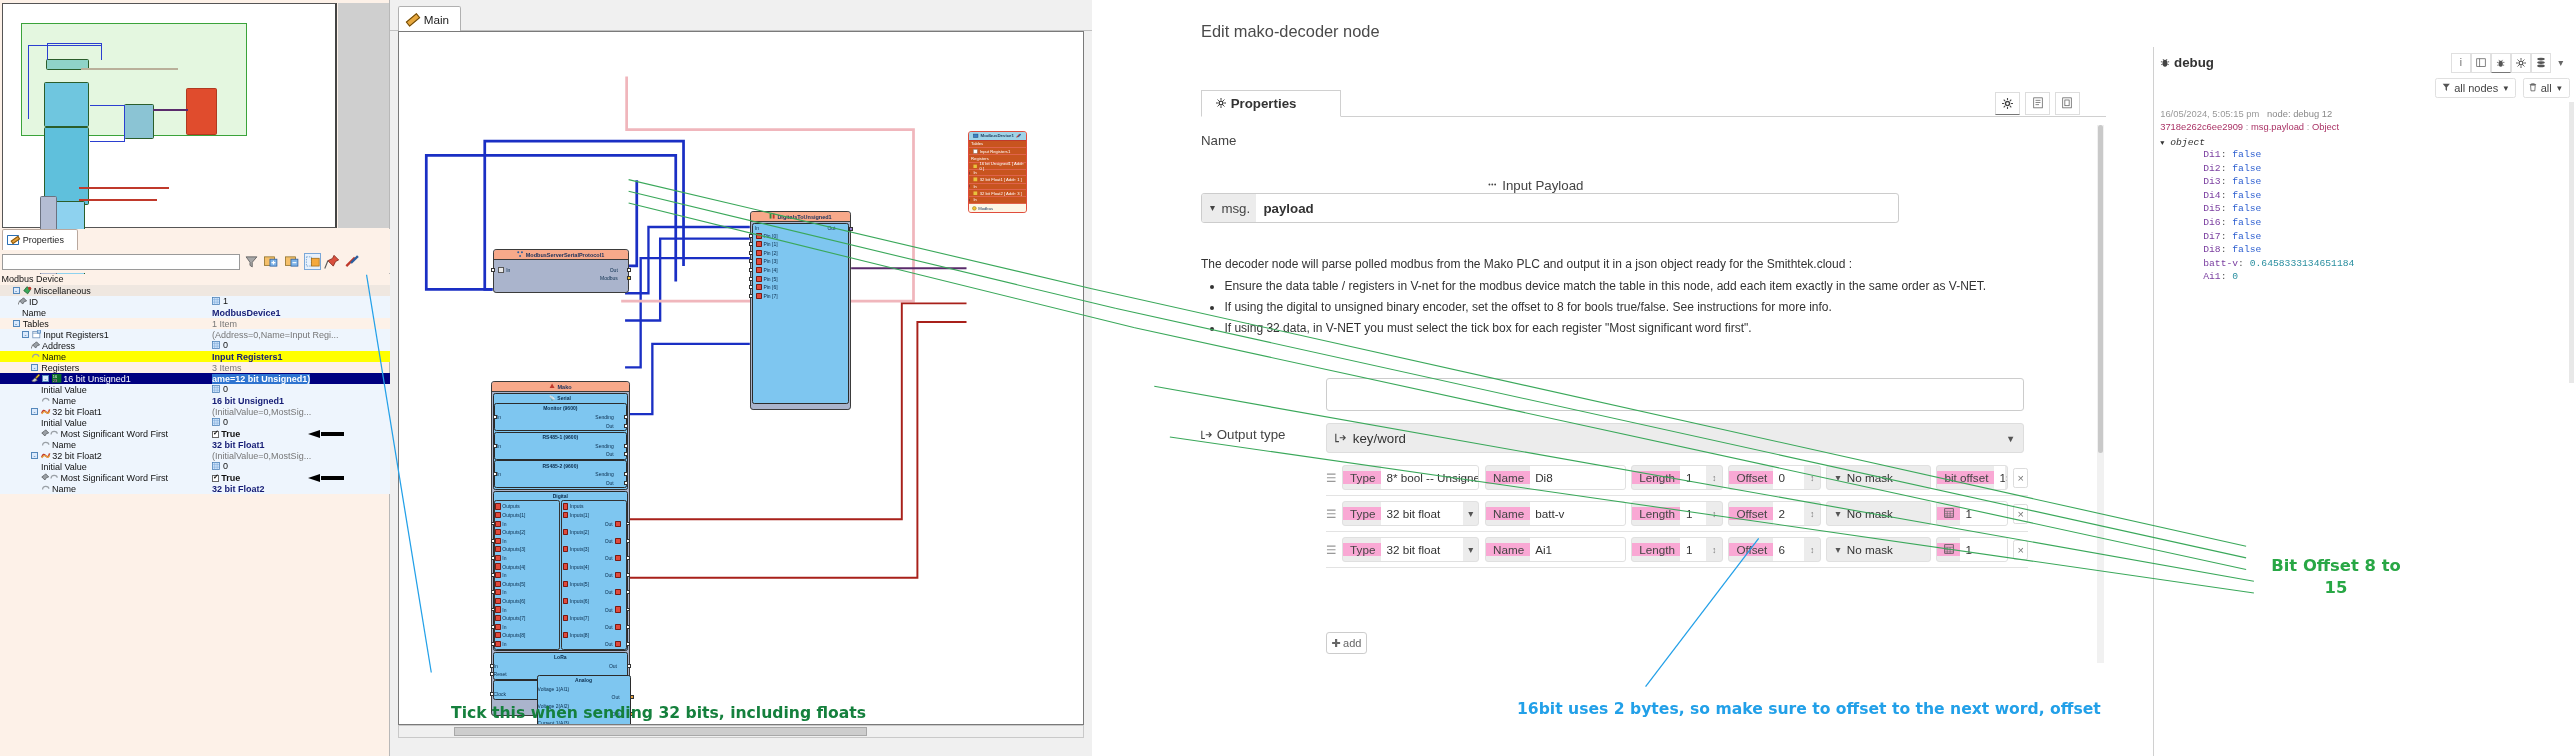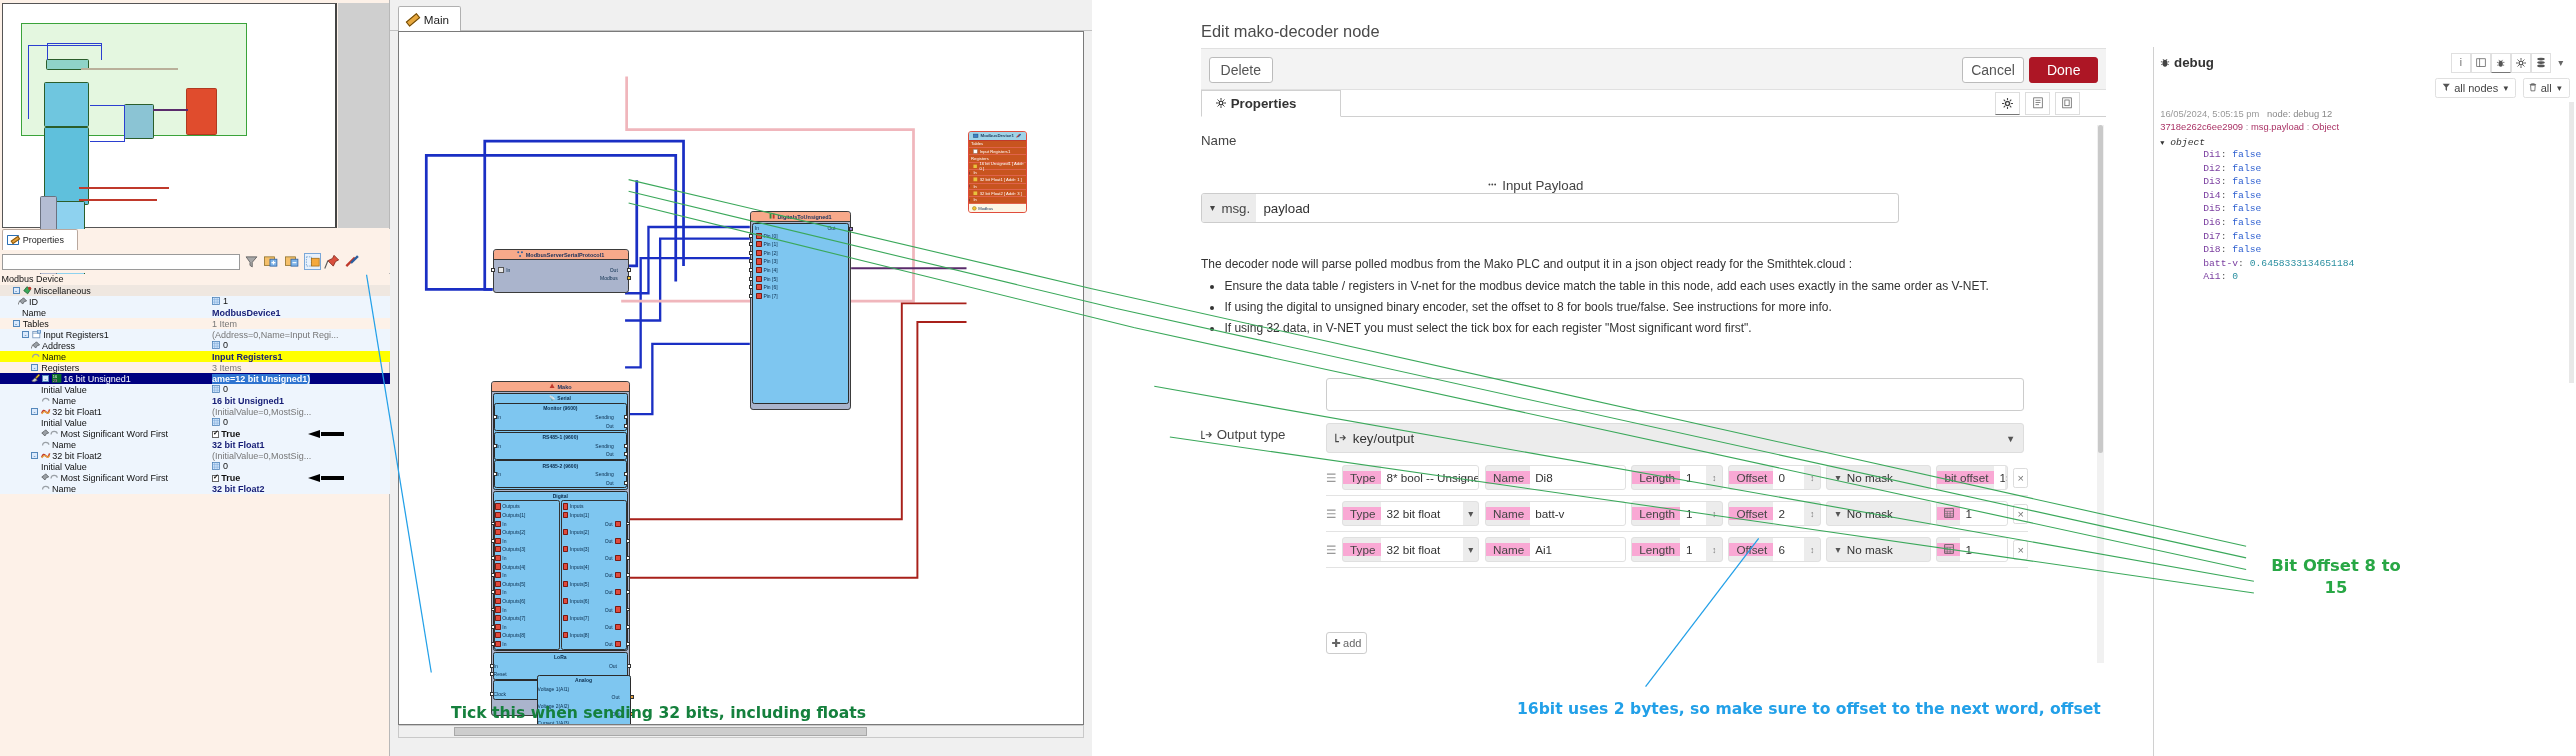--- a/index.html
+++ b/index.html
@@ -887,25 +887,20 @@
 
   <div id="hscroll">
     <div class="thumb"></div>
   </div>
 </div>
 
 <div id="nodered">
 
   <div id="nr-title">Edit mako-decoder node</div>
 
-  <div id="nr-btnbar">
-    <div class="nr-btn" id="btn-delete">Delete</div>
-    <div class="nr-btn" id="btn-cancel">Cancel</div>
-    <div class="nr-btn" id="btn-done">Done</div>
-  </div>
 
   <div id="nr-tabbar">
     <div id="nr-tab-props">
       <span>
         <svg width="10" height="10" viewBox="0 0 16 16">
             <circle cx="8" cy="8" r="3" fill="none" stroke="#333" stroke-width="2"></circle>
             <path d="M8 0v3M8 13v3M0 8h3M13 8h3M2.5 2.5l2 2M11.5 11.5l2 2M13.5 2.5l-2 2M4.5 11.5l-2 2" stroke="#333" stroke-width="1.6"></path>
           </svg>
       </span>
       <span>Properties</span>
@@ -941,48 +936,48 @@
           <circle cx="6" cy="3" r="1.3" fill="#444"></circle>
           <circle cx="10" cy="3" r="1.3" fill="#444"></circle>
         </svg>
       <span>Input Payload</span>
     </span>
     <span class="nr-input" style="width:698px;padding:0;overflow:hidden;">
       <span style="background:#ececec;height:100%;display:flex;align-items:center;padding:0 6.2px;gap:4.7px;color:#444;">
         <span style="font-size:8.6px;">▼</span>
         <span>msg.</span>
       </span>
-      <span style="padding:0 7px;flex:1;">payload</span>
+      <span style="padding:0 7px;flex:1;font-weight:bold;">payload</span>
     </span>
   </div>
 
   <div id="nr-desc">
     <p>The decoder node will parse polled modbus from the Mako PLC and output it in a json object ready for the Smithtek.cloud :</p>
     <ul id="desc-bullets">
-        <li>Ensure the data table / registers in V-net for the modbus device match the table in this node, add each uses exactly in the same order as V-NET.</li>
+        <li>Ensure the data table / registers in V-net for the modbus device match the table in this node, add each item exactly in the same order as V-NET.</li>
         <li>If using the digital to unsigned binary encoder, set the offset to 8 for bools true/false. See instructions for more info.</li>
         <li>If using 32 data, in V-NET you must select the tick box for each register "Most significant word first".</li>
       </ul>
   </div>
 
   <div id="nr-textarea"></div>
 
   <div class="nr-field-row" style="left:109px; top:427px;">
     <span class="nr-label">
       <svg width="11" height="9.4" viewBox="0 0 14 12">
           <path d="M1 1v10h4M6 6h7M10 3l3 3-3 3" fill="none" stroke="#444" stroke-width="1.4"></path>
         </svg>
       <span>Output type</span>
     </span>
   </div>
   <div id="nr-outputtype-sel">
     <svg width="11" height="9.4" viewBox="0 0 14 12">
         <path d="M1 1v10h4M6 6h7M10 3l3 3-3 3" fill="none" stroke="#444" stroke-width="1.4"></path>
       </svg>
-    <span>key/output</span>
+    <span>key/word</span>
     <span class="caret">▼</span>
   </div>
 
   <div id="nr-rowlist">
       <div class="dr-row">
         <span class="dr-handle">☰</span>
         <span class="combo" style="width:162px;">
           <span class="pfx">Type</span>
           <span class="val">8* bool -- Unsigne</span>
         </span>

